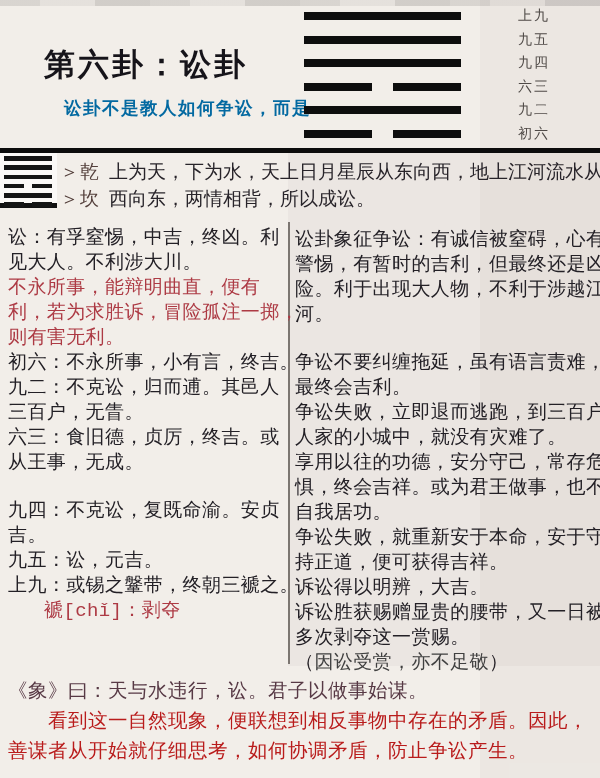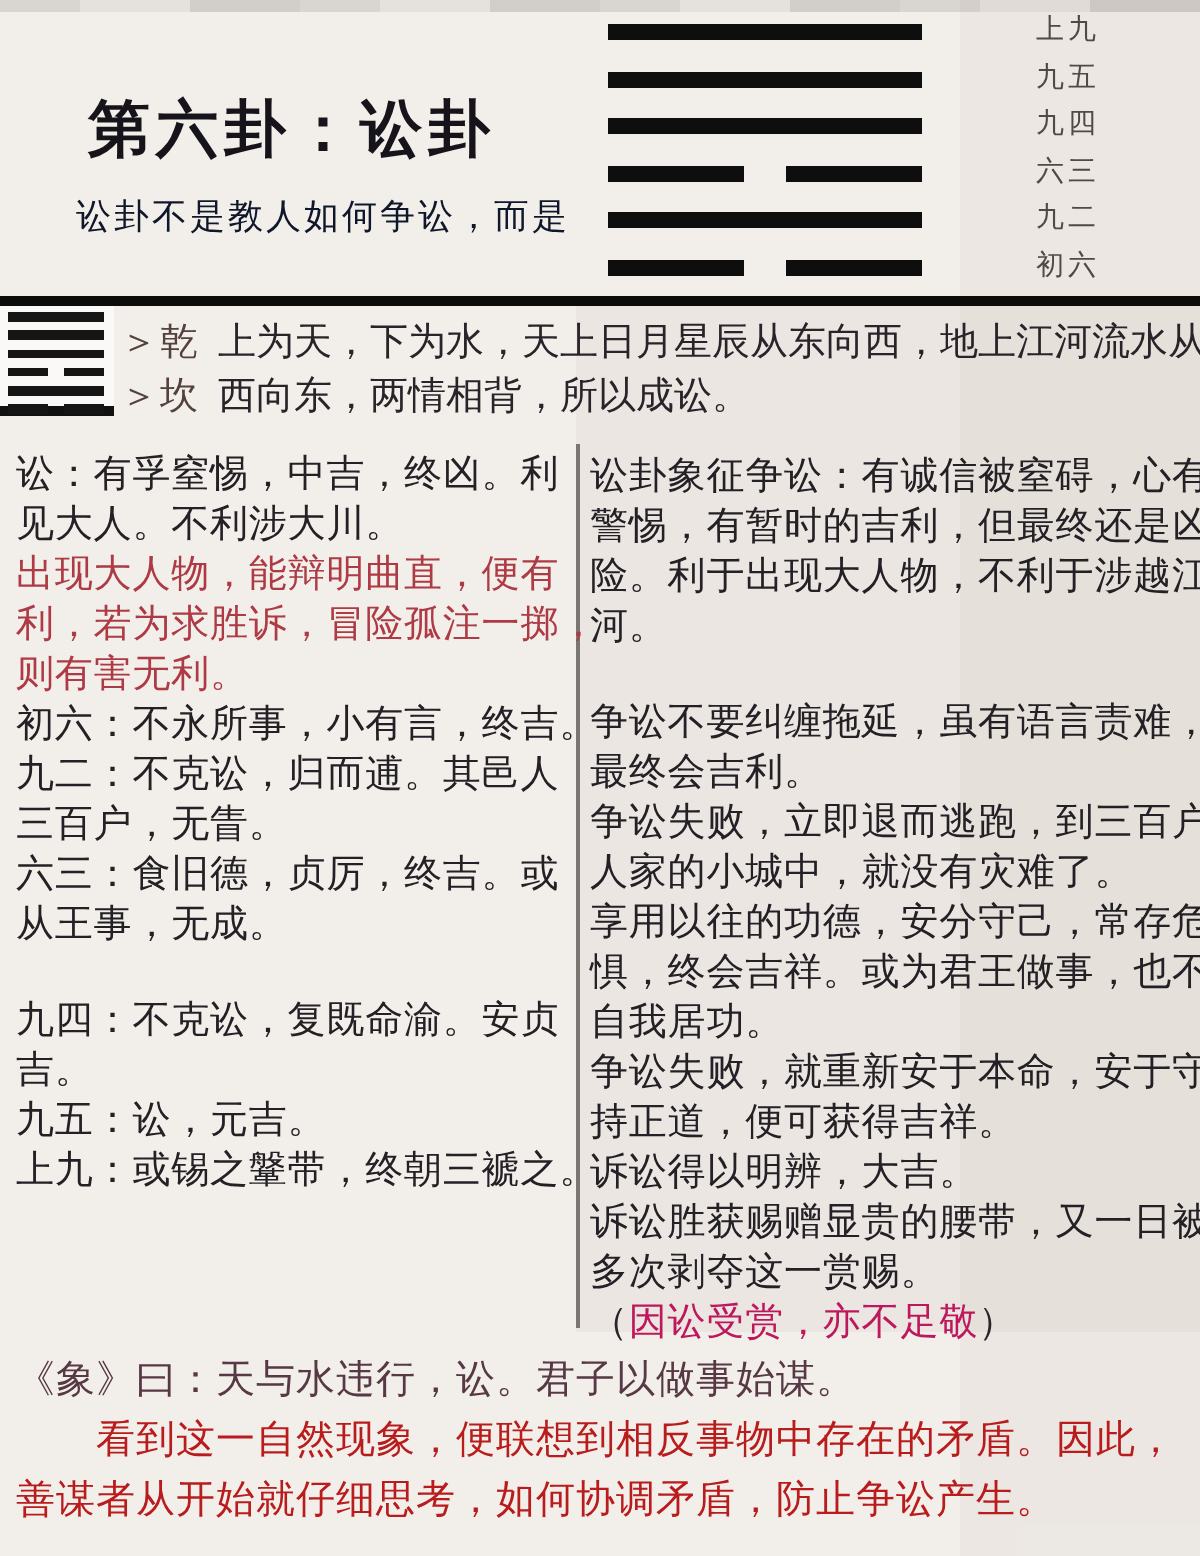--- a/index.html
+++ b/index.html
@@ -23,23 +23,23 @@
     position:absolute; left:480px; top:0; width:120px; height:778px;
     background:rgba(90,85,80,0.04); pointer-events:none;
   }
 
   
   .title{
     position:absolute; left:44px; top:44px;
     font-size:31px; font-weight:700; color:#16141a; letter-spacing:3px;
   }
   .subtitle{
-    position:absolute; left:38px; top:95px;
-    font-size:17.5px; line-height:26px; font-weight:400;
-    color:#0f172a; letter-spacing:1.5px;
+    position:absolute; left:64px; top:95px;
+    font-size:17.5px; line-height:26px; font-weight:700;
+    color:#0369a1; letter-spacing:1.5px;
   }
 
   
   .hexagram{ position:absolute; left:304px; top:12px; }
   .hexrow{ display:flex; align-items:center; height:8px; margin-bottom:15.5px;gap:44px; }
   .bar{ width:157px; height:8px; display:flex; justify-content:space-between; }
   .bar .seg{ background:#0e0e0e; height:8px; flex:0 0 100%; }
   .bar.yin .seg{ flex:0 0 68px; }
   .hexlabel{ margin-left:13px; font-size:14px; color:#4f4a47; letter-spacing:2px; line-height:10px; }
 
@@ -69,21 +69,21 @@
   .gap-md{ margin-top:0; }
   .gap-lg{ margin-top:23px; }
   .col-divider{ position:absolute; left:288px; top:222px; width:2px; height:442px; background:#7c7671; }
 
   
   .bottom{ position:absolute; left:8px; top:676px; font-size:19.5px; line-height:30px; }
   .bottom .xline{ color:#573945; white-space:nowrap; letter-spacing:.5px; }
   .bottom .bline{ color:#b91c1c; white-space:nowrap; letter-spacing:.5px; }
   .bottom .indent2{ padding-left:40px; }
   .closing .paren{ color:#2a262b; }
-  .closing .inner{ color:#be185d; }
+  .closing .inner{ color:#404040; }
 </style>
 </head>
 <body>
 
 <div class="noise-top"></div>
 <div class="edge-tint"></div>
 <div class="right-tint"></div>
 
 <div class="title">第六卦：讼卦</div>
 <div class="subtitle">
@@ -163,32 +163,33 @@
   <div>
     <span class="marker">＞坎</span><span>西向东，两情相背，所以成讼。</span>
   </div>
 </div>
 
 <div class="col-divider"></div>
 
 <div class="left-col">
   <div class="line">讼：有孚窒惕，中吉，终凶。利</div>
   <div class="line">见大人。不利涉大川。</div>
-  <div class="line red">出现大人物，能辩明曲直，便有</div>
+  <div class="line red">不永所事，能辩明曲直，便有</div>
   <div class="line red">利，若为求胜诉，冒险孤注一掷，</div>
   <div class="line red">则有害无利。</div>
   <div class="line">初六：不永所事，小有言，终吉。</div>
   <div class="line gap-md">九二：不克讼，归而逋。其邑人</div>
   <div class="line">三百户，无眚。</div>
   <div class="line">六三：食旧德，贞厉，终吉。或</div>
   <div class="line">从王事，无成。</div>
   <div class="line gap-lg">九四：不克讼，复既命渝。安贞</div>
   <div class="line">吉。</div>
   <div class="line">九五：讼，元吉。</div>
   <div class="line">上九：或锡之鞶带，终朝三褫之。</div>
+  <div class="line red indent">褫[chǐ]：剥夺</div>
 </div>
 
 <div class="right-col">
   <div class="line">讼卦象征争讼：有诚信被窒碍，心有</div>
   <div class="line">警惕，有暂时的吉利，但最终还是凶</div>
   <div class="line">险。利于出现大人物，不利于涉越江</div>
   <div class="line">河。</div>
   <div class="line gap-lg">争讼不要纠缠拖延，虽有语言责难，</div>
   <div class="line">最终会吉利。</div>
   <div class="line">争讼失败，立即退而逃跑，到三百户</div>

